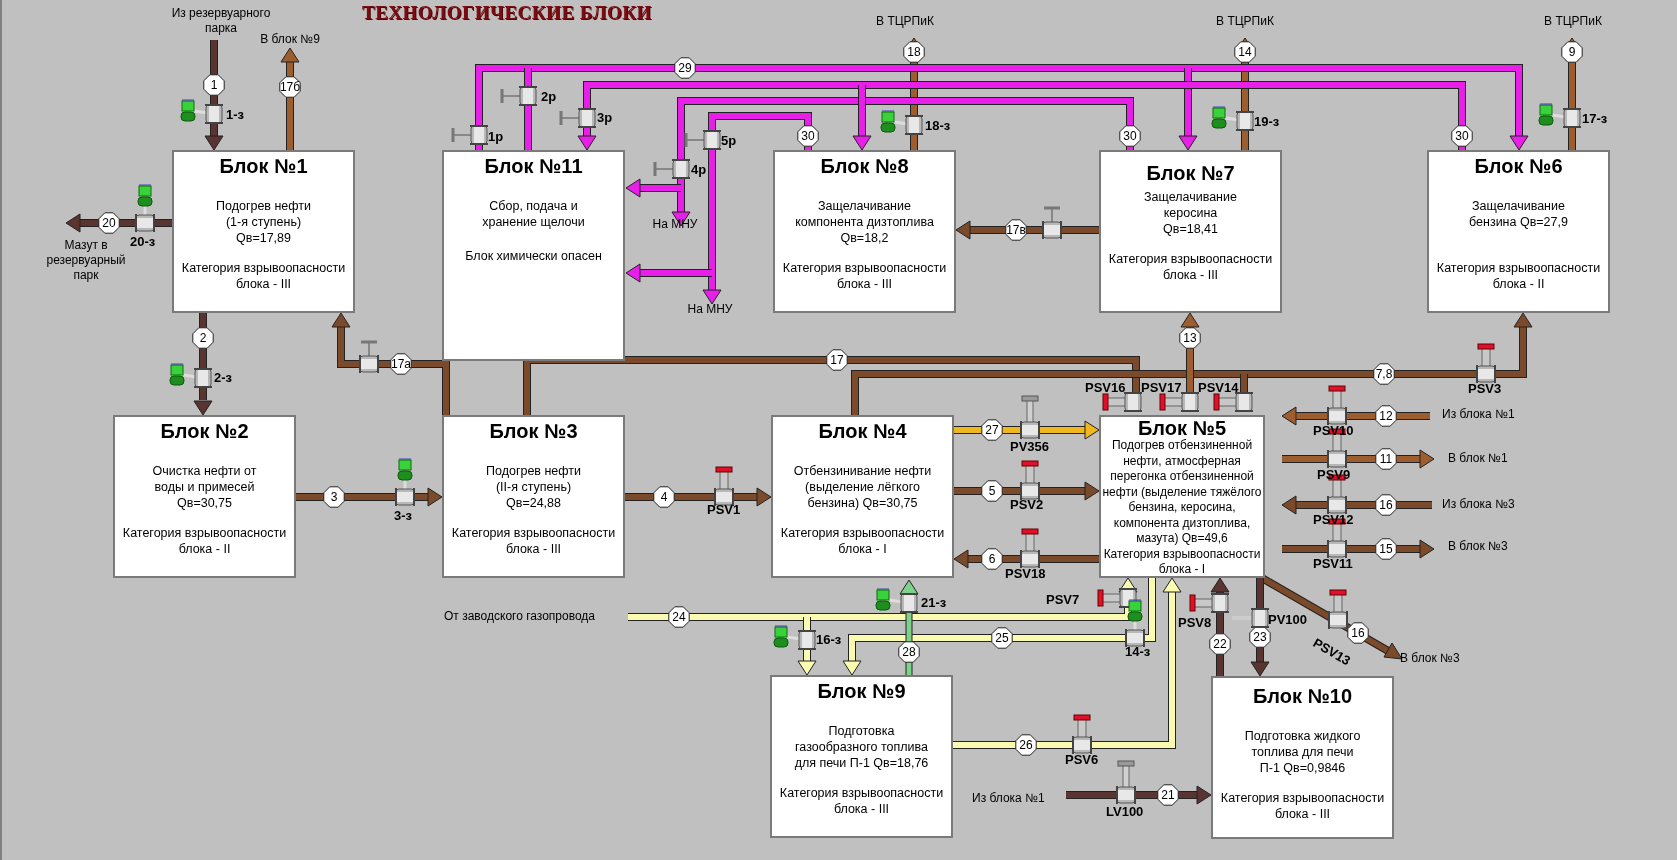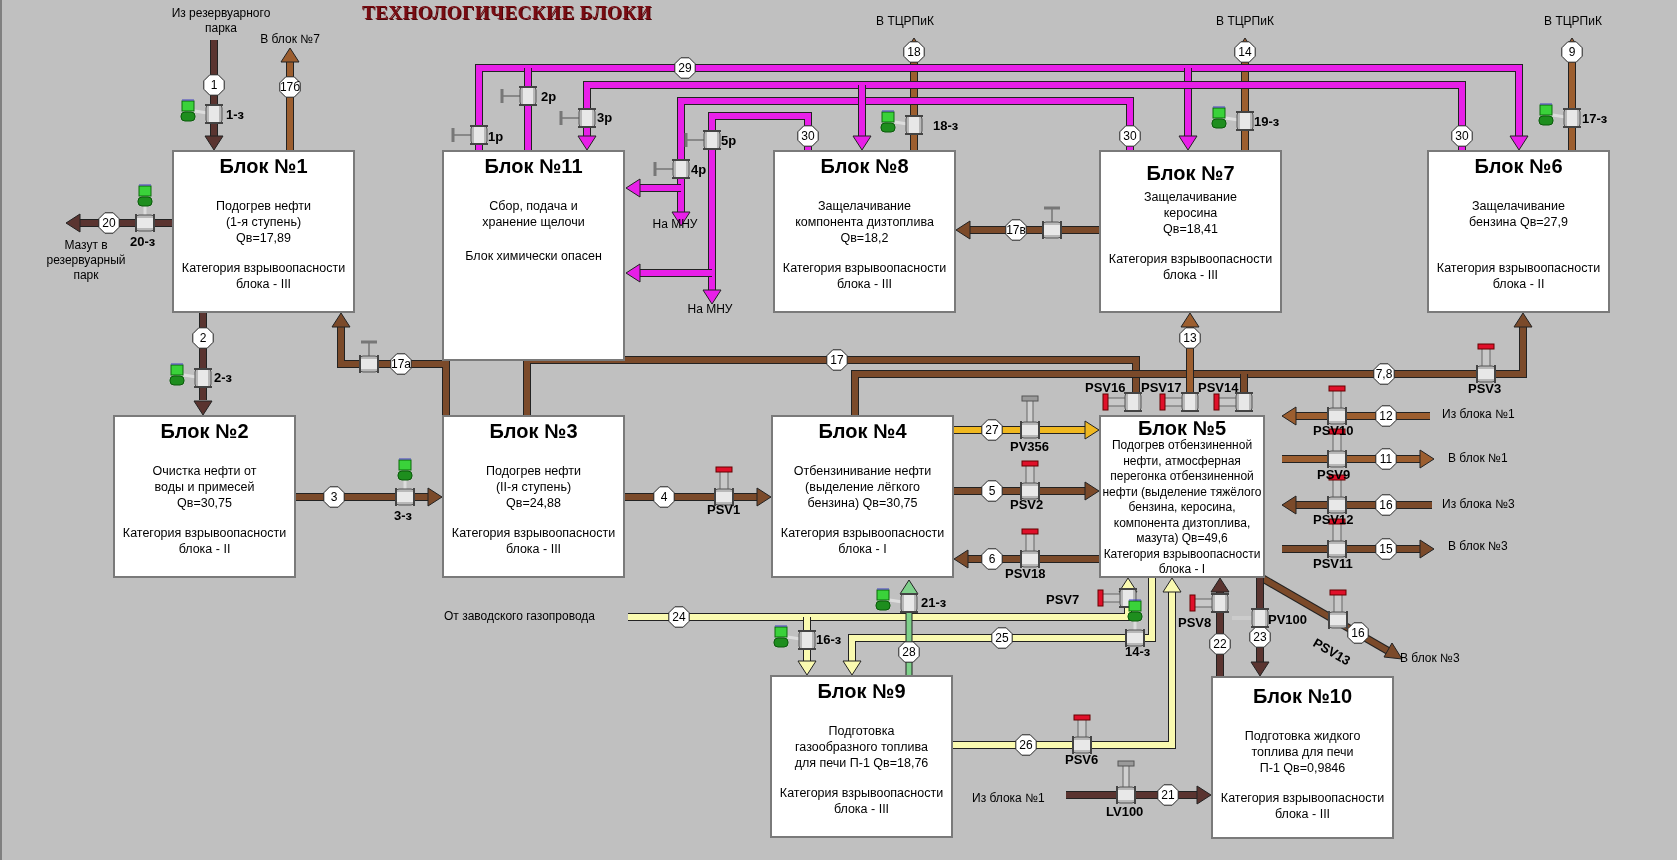--- a/index.html
+++ b/index.html
@@ -795,21 +795,21 @@
   </div>
   <div class="block" id="b11" style="left:442px;top:150px;width:183px;height:211px;">
     <span class="bname">Блок №11</span>
     <span class="bdesc">Сбор, подача и
 хранение щелочи</span>
     <span class="bcat" style="margin-top:18px">Блок химически опасен</span>
   </div>
 
   <div class="lbl" style="left:158px;top:6px;width:126px;">Из резервуарного
 парка</div>
-  <div class="lbl" style="left:250px;top:32px;width:80px;">В блок №7</div>
+  <div class="lbl" style="left:250px;top:32px;width:80px;">В блок №9</div>
   <div class="lbl" style="left:36px;top:238px;width:100px;">Мазут в
 резервуарный
 парк</div>
   <div class="lbl" style="left:645px;top:217px;width:60px;">На МНУ</div>
   <div class="lbl" style="left:680px;top:302px;width:60px;">На МНУ</div>
   <div class="lbl" style="left:870px;top:14px;width:70px;">В ТЦРПиК</div>
   <div class="lbl" style="left:1210px;top:14px;width:70px;">В ТЦРПиК</div>
   <div class="lbl" style="left:1538px;top:14px;width:70px;">В ТЦРПиК</div>
   <div class="lbl" style="left:1442px;top:407px;width:90px;text-align:left;">Из блока №1</div>
   <div class="lbl" style="left:1448px;top:451px;width:90px;text-align:left;">В блок №1</div>
@@ -821,21 +821,21 @@
 
   <div class="vlbl" style="left:226px;top:107px;">1-з</div>
   <div class="vlbl" style="left:130px;top:234px;">20-з</div>
   <div class="vlbl" style="left:214px;top:370px;">2-з</div>
   <div class="vlbl" style="left:394px;top:508px;">3-з</div>
   <div class="vlbl" style="left:488px;top:129px;">1р</div>
   <div class="vlbl" style="left:541px;top:89px;">2р</div>
   <div class="vlbl" style="left:597px;top:110px;">3р</div>
   <div class="vlbl" style="left:691px;top:162px;">4р</div>
   <div class="vlbl" style="left:721px;top:133px;">5р</div>
-  <div class="vlbl" style="left:925px;top:118px;margin-left:8px;">18-з</div>
+  <div class="vlbl" style="left:925px;top:118px;">18-з</div>
   <div class="vlbl" style="left:1254px;top:114px;">19-з</div>
   <div class="vlbl" style="left:1582px;top:111px;">17-з</div>
   <div class="vlbl" style="left:707px;top:502px;">PSV1</div>
   <div class="vlbl" style="left:1010px;top:439px;">PV356</div>
   <div class="vlbl" style="left:1010px;top:497px;">PSV2</div>
   <div class="vlbl" style="left:1005px;top:566px;">PSV18</div>
   <div class="vlbl" style="left:1085px;top:380px;">PSV16</div>
   <div class="vlbl" style="left:1141px;top:380px;">PSV17</div>
   <div class="vlbl" style="left:1198px;top:380px;">PSV14</div>
   <div class="vlbl" style="left:1468px;top:381px;">PSV3</div>

